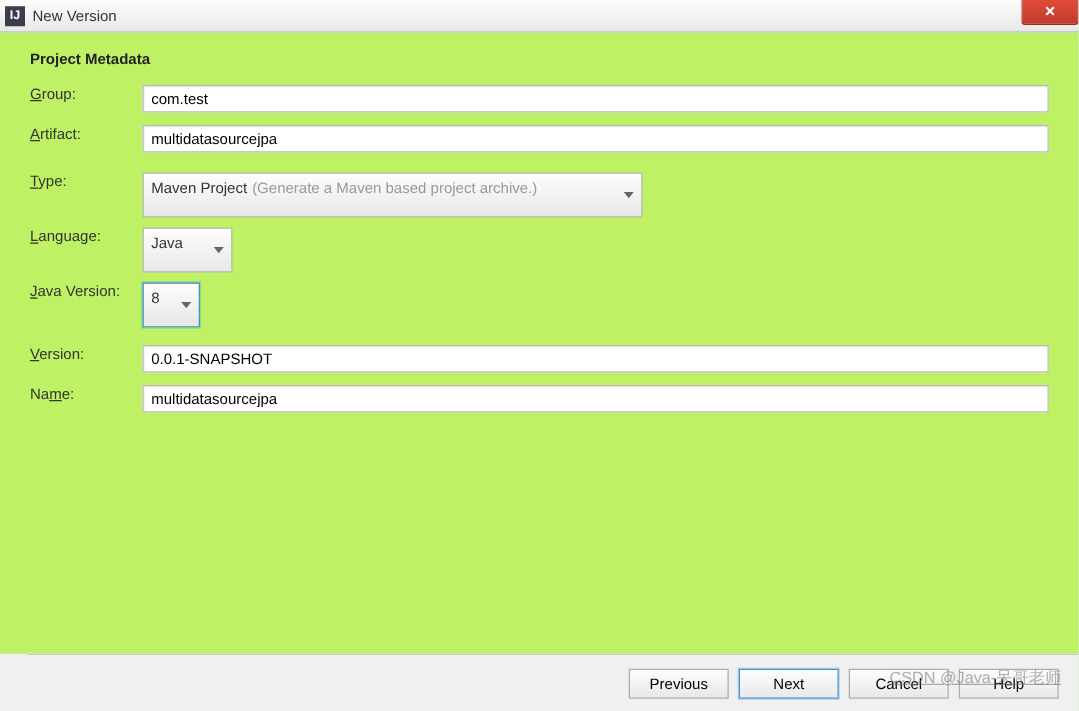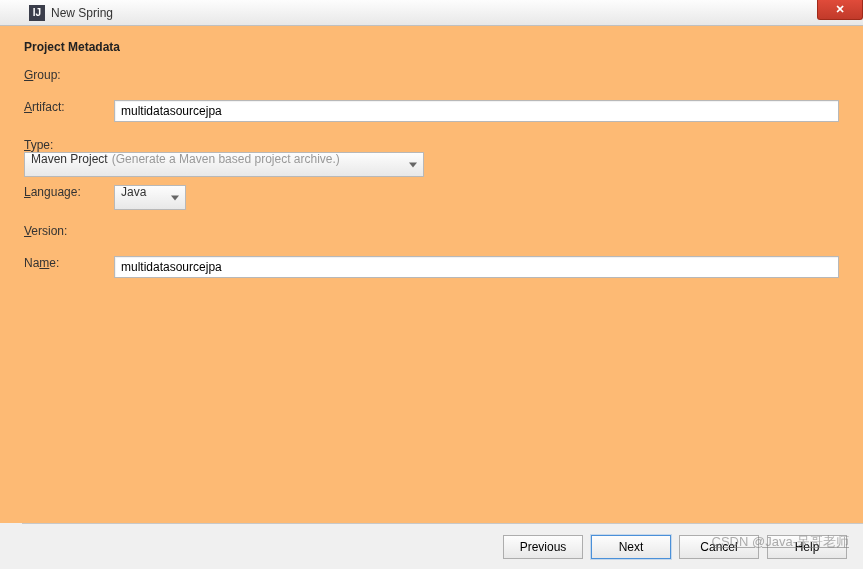--- a/index.html
+++ b/index.html
@@ -25,21 +25,20 @@
       width: 16px;
       height: 16px;
       background: #3a3d4a;
       margin-right: 6px;
       display: flex;
       align-items: center;
       justify-content: center;
       font-size: 10px;
       color: #fff;
       font-weight: bold;
-      margin-left: 25px;
     }
     .titlebar-title { font-size: 12px; }
     .close-btn {
       position: absolute;
       right: 0;
       top: 0;
       width: 46px;
       height: 20px;
       background: linear-gradient(#e04b3a, #c13a2a);
       border: 1px solid #a02a1a;
@@ -48,54 +47,54 @@
       color: #fff;
       display: flex;
       align-items: center;
       justify-content: center;
       font-size: 11px;
       font-weight: bold;
       cursor: pointer;
     }
     .content {
       padding: 14px 24px 0 24px;
-      background: #fdba74;
+      background: #bef264;
       height: 497px;
     }
     .heading {
       font-weight: bold;
       font-size: 12px;
       margin-bottom: 14px;
       color: #222;
     }
     .form-row {
       display: flex;
       align-items: flex-start;
       margin-bottom: 8px;
       min-height: 24px;
     }
-    .form-row.gap-above { margin-top: 14px; flex-direction: column; }
+    .form-row.gap-above { margin-top: 14px; }
     .form-label {
       width: 90px;
       flex-shrink: 0;
       font-size: 12px;
     }
     .form-label .ul { text-decoration: underline; }
     .text-input {
       flex: 1;
       height: 22px;
       border: 1px solid #b8b8b8;
       background: #fff;
       padding: 0 6px;
       font-size: 12px;
       font-family: inherit;
       box-shadow: inset 1px 1px 1px rgba(0,0,0,0.06);
     }
     .select {
-      height: 25px;
+      height: 36px;
       border: 1px solid #b8b8b8;
       background: linear-gradient(#fdfdfd, #e8e8e8);
       padding: 0 22px 12px 6px;
       font-size: 12px;
       display: inline-flex;
       align-items: center;
       position: relative;
       cursor: pointer;
     }
     .select.wide { width: 400px; }
@@ -150,31 +149,32 @@
       color: rgba(120,120,120,0.6);
       pointer-events: none;
       text-decoration: underline;
     }
   </style>
 </head>
 <body>
 
 <div class="titlebar">
   <div class="titlebar-icon">IJ</div>
-  <div class="titlebar-title">New Spring</div>
+  <div class="titlebar-title">New Version</div>
   <div class="close-btn">
     <span>✕</span>
   </div>
 </div>
 
 <div class="content">
   <div class="heading">Project Metadata</div>
 
   <div class="form-row">
     <div class="form-label"><span></span><span class="ul">G</span><span>roup:</span></div>
+    <input class="text-input" value="com.test" style="">
   </div>
 
   <div class="form-row">
     <div class="form-label"><span></span><span class="ul">A</span><span>rtifact:</span></div>
     <input class="text-input" value="multidatasourcejpa" style="">
   </div>
 
   <div class="form-row gap-above">
     <div class="form-label"><span></span><span class="ul">T</span><span>ype:</span></div>
     <div class="select wide">
@@ -184,23 +184,30 @@
   </div>
 
   <div class="form-row">
     <div class="form-label"><span></span><span class="ul">L</span><span>anguage:</span></div>
     <div class="select" style="width:72px">
       <span>Java</span>
     </div>
   </div>
 
 
+  <div class="form-row">
+    <div class="form-label"><span></span><span class="ul">J</span><span>ava Version:</span></div>
+    <div class="select focused" style="width:46px">
+      <span>8</span>
+    </div>
+  </div>
 
   <div class="form-row gap-above">
     <div class="form-label"><span></span><span class="ul">V</span><span>ersion:</span></div>
+    <input class="text-input" value="0.0.1-SNAPSHOT" style="">
   </div>
 
   <div class="form-row">
     <div class="form-label"><span>Na</span><span class="ul">m</span><span>e:</span></div>
     <input class="text-input" value="multidatasourcejpa" style="">
   </div>
 
 
 </div>
 

